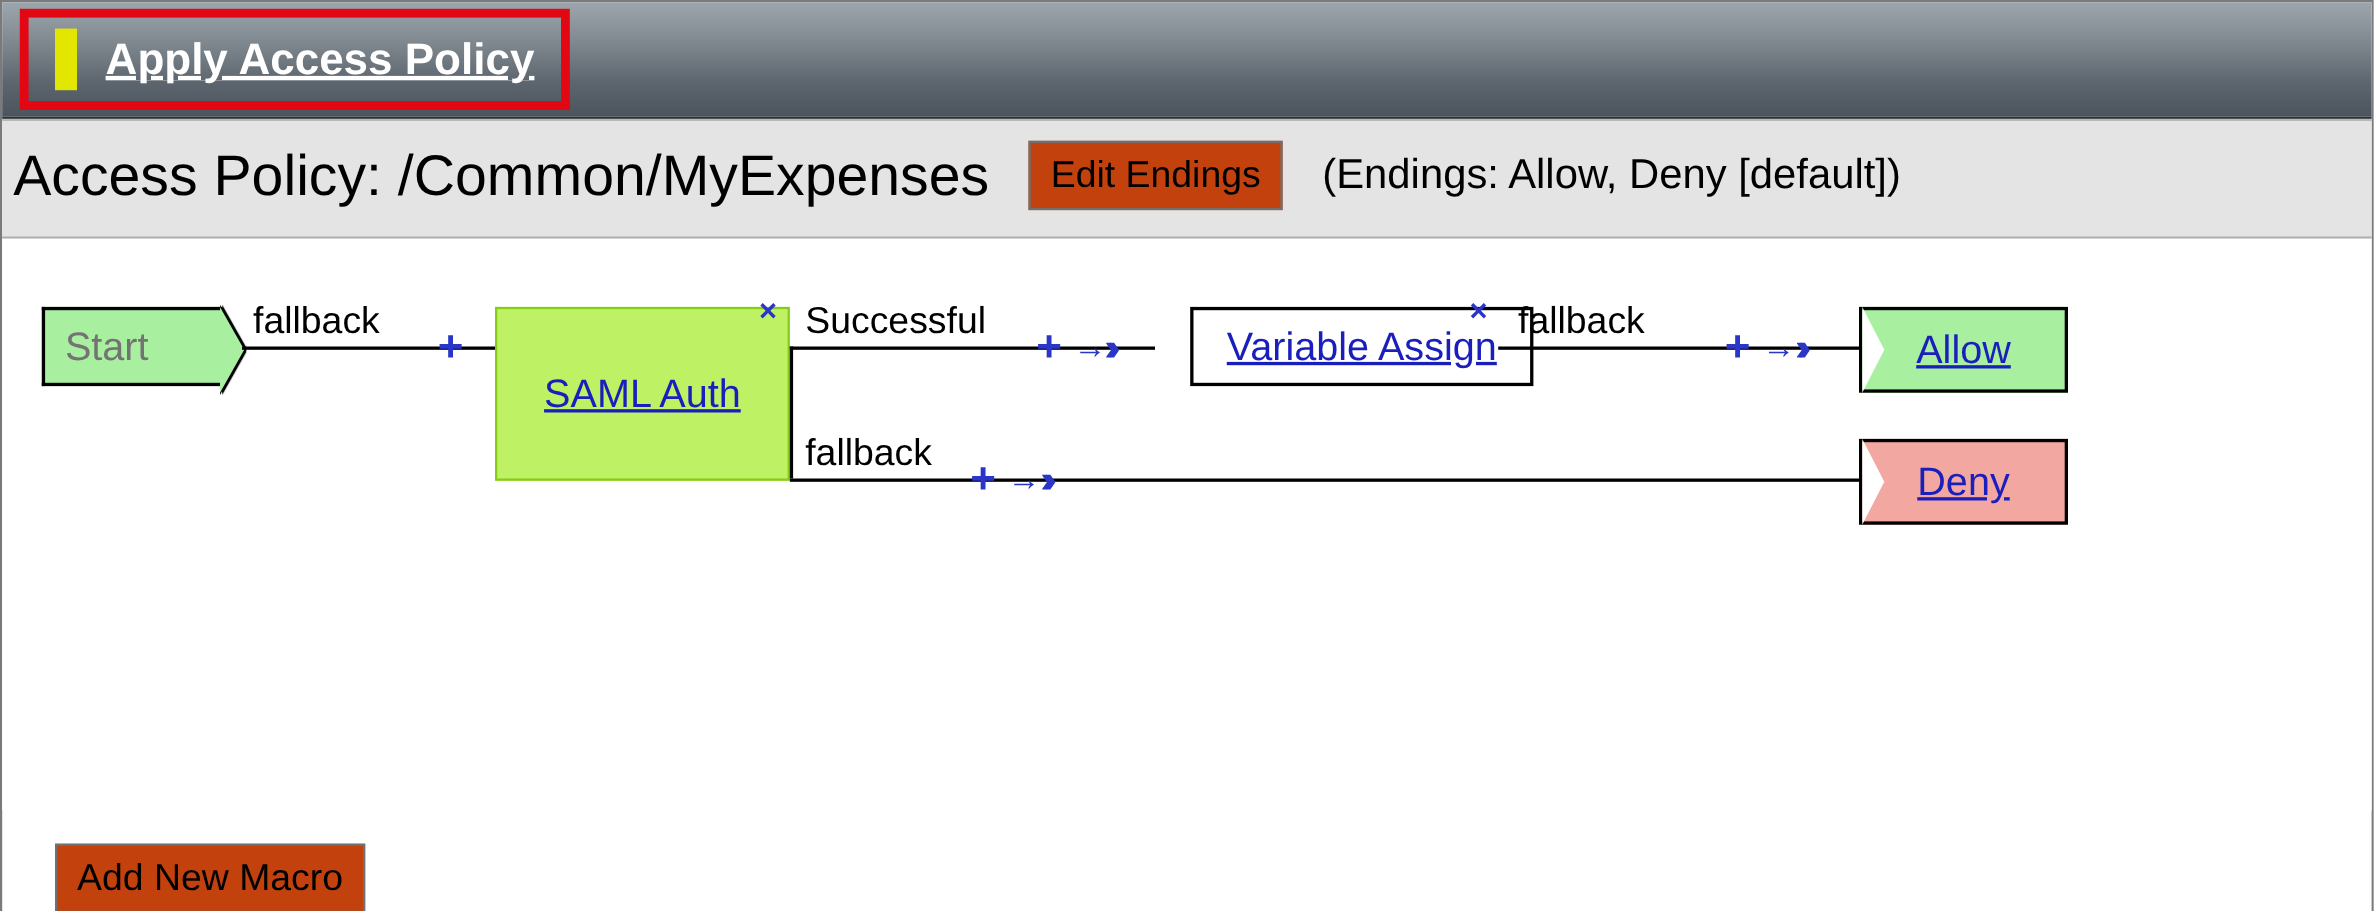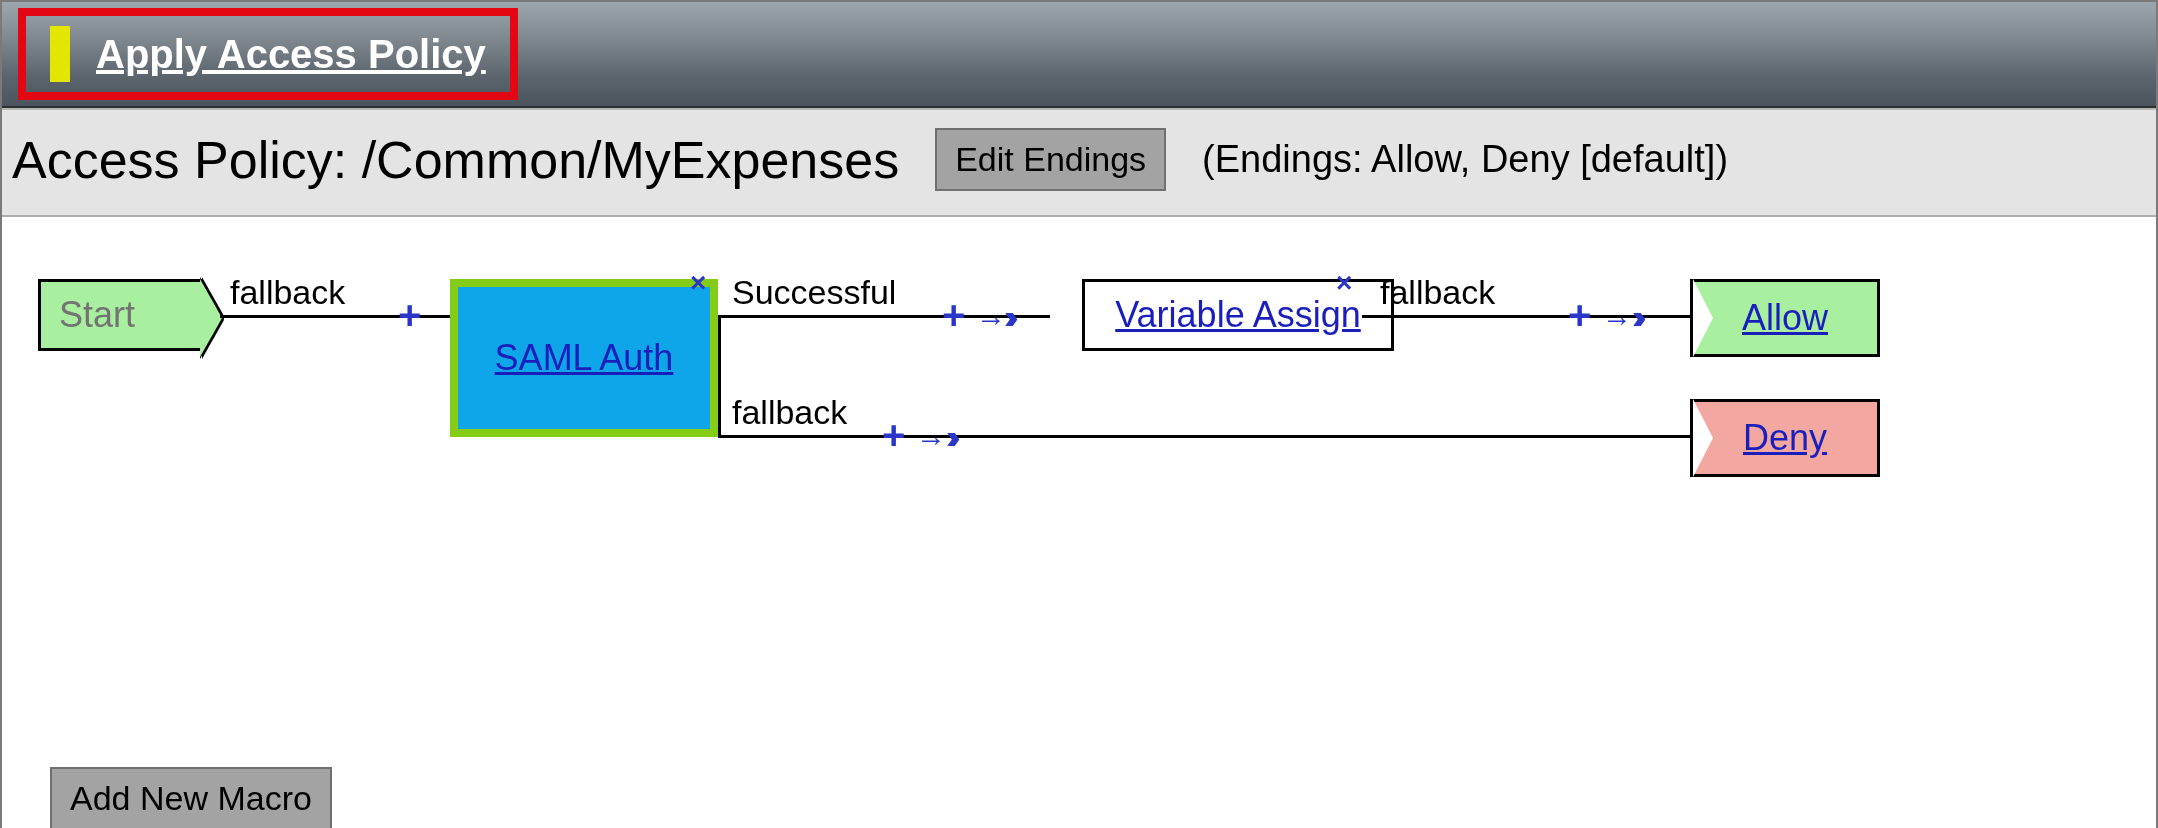--- a/index.html
+++ b/index.html
@@ -77,21 +77,21 @@
   }
   .page-title {
     font-size: 52px;
     font-weight: 400;
     color: #000;
     white-space: nowrap;
   }
   .btn {
     font-family: Arial, Helvetica, sans-serif;
     font-size: 34px;
-    background: #a3a3a3;
+    background: #c2410c;
     border: 2px solid #707070;
     padding: 10px 18px;
     cursor: pointer;
   }
   .endings-text {
     font-size: 38px;
     color: #000;
   }
 
   
@@ -188,22 +188,22 @@
     border-left: 22px solid #a8f0a0;
     filter: drop-shadow(2px 0 0 #000) drop-shadow(0 -2px 0 #000) drop-shadow(0 2px 0 #000);
   }
 
   
   .saml {
     left: 448px;
     top: 62px;
     width: 268px;
     height: 158px;
-    border: 8px solid #84cc16;
-    background: #0ea5e9;
+    border: 2px solid #84cc16;
+    background: #bef264;
   }
 
   
   .varassign {
     left: 1048px;
     top: 62px;
     width: 312px;
     height: 72px;
     border: 3px solid #000;
     background: #fff;

